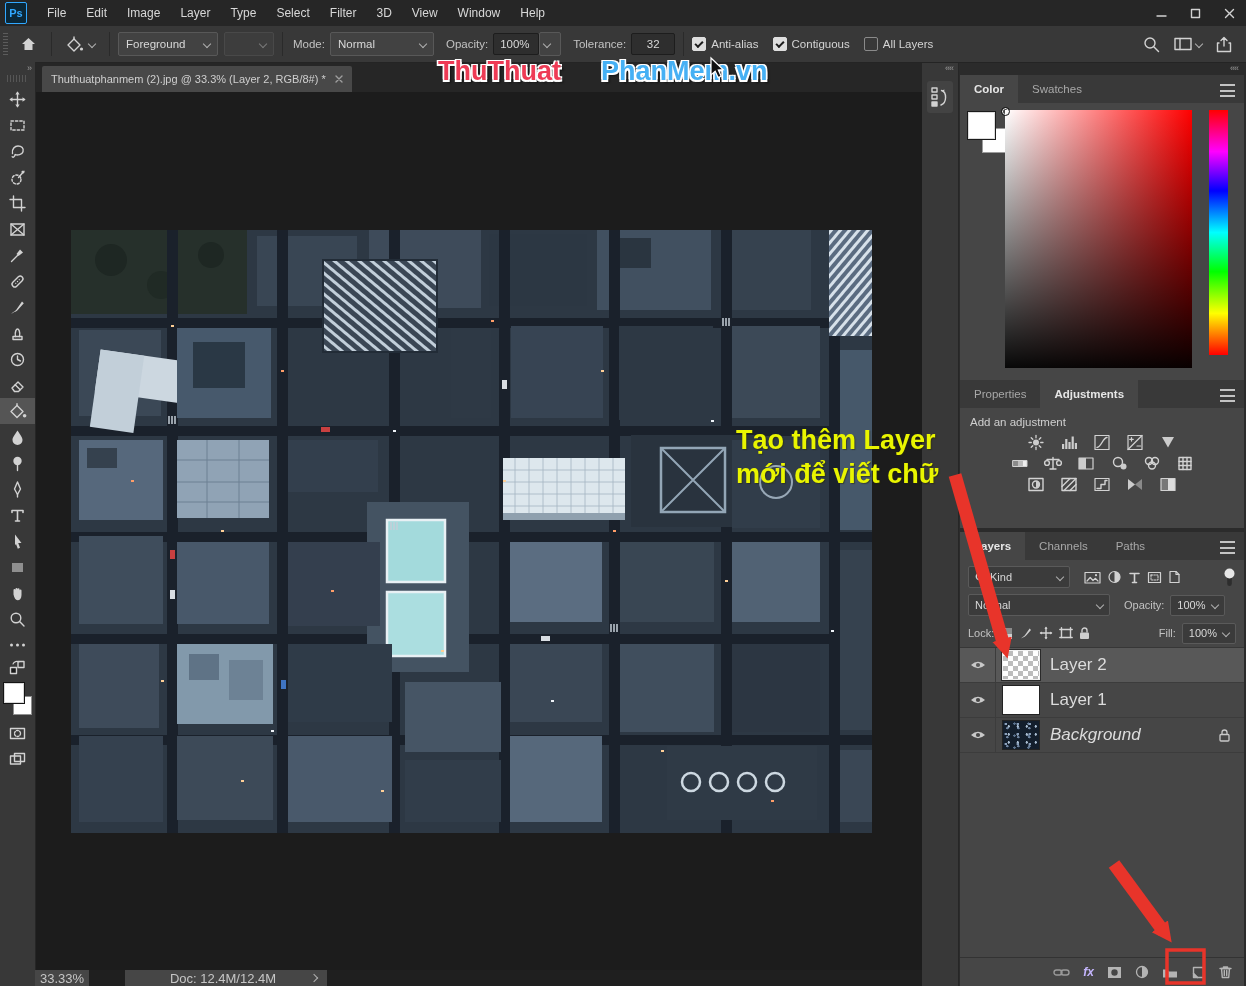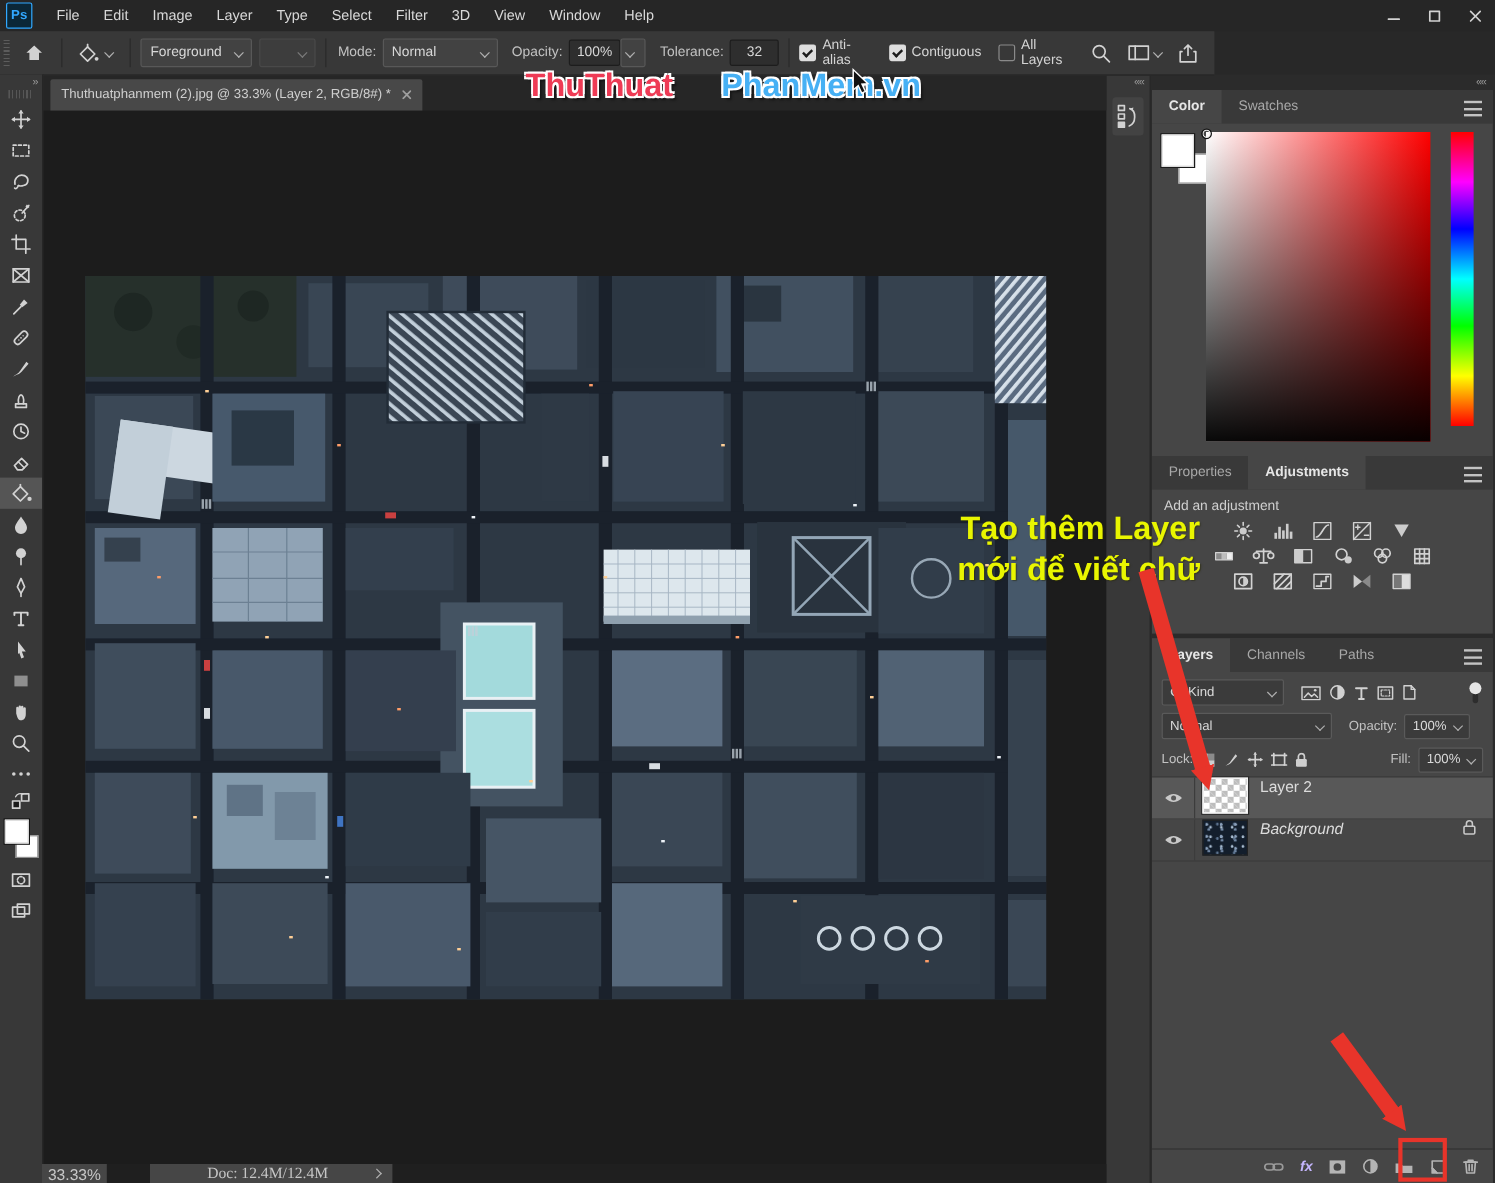--- a/index.html
+++ b/index.html
@@ -10,21 +10,21 @@
   .chvr{display:inline-block;width:5px;height:5px;border-right:1.5px solid #b0b0b0;border-bottom:1.5px solid #b0b0b0;transform:rotate(-45deg);}
   .ic{stroke:#d2d2d2;fill:none;stroke-width:1.4;stroke-linecap:round;stroke-linejoin:round;display:block;}
   .menu-ic{width:15px;height:9px;border-top:2px solid #c3c3c3;border-bottom:2px solid #c3c3c3;background:linear-gradient(#c3c3c3,#c3c3c3) center/100% 2px no-repeat;}
   
   #menubar{position:absolute;left:0;top:0;width:1246px;height:26px;background:#262626;display:flex;align-items:center;z-index:5;}
   #pslogo{width:20px;height:20px;margin:0 10px 0 5px;background:#0b2737;border:1px solid #31a8ff;color:#31a8ff;font-size:11px;font-weight:bold;display:flex;align-items:center;justify-content:center;border-radius:2px;}
   .mitem{padding:0 10px;font-size:12px;color:#d8d8d8;line-height:26px;}
   #wctrl{margin-left:auto;display:flex;height:26px;}
   .wbtn{width:34px;height:26px;display:flex;align-items:center;justify-content:center;}
   
-  #obar{position:absolute;left:0;top:26px;width:1012px;height:36px;background:#383838;border-bottom:1px solid #242424;display:flex;align-items:center;font-size:11.5px;z-index:5;}
+  #obar{position:absolute;left:0;top:26px;width:1246px;height:36px;background:#383838;border-bottom:1px solid #242424;display:flex;align-items:center;font-size:11.5px;z-index:5;}
   .grip{width:5px;height:22px;margin:0 6px 0 3px;background:repeating-linear-gradient(#5c5c5c 0 1px,transparent 1px 3px);}
   .osep{width:1px;height:24px;background:#2a2a2a;margin:0 8px;}
   .obtn{display:flex;align-items:center;gap:5px;padding:0 6px;}
   .odrop{display:flex;align-items:center;justify-content:space-between;background:#424242;border:1px solid #585858;border-radius:2px;height:22px;padding:0 7px;gap:8px;color:#d8d8d8;}
   .ofield{display:flex;align-items:center;background:#2e2e2e;border:1px solid #1d1d1d;border-radius:2px;height:20px;padding:0 6px;color:#d8d8d8;}
   .olab{color:#c2c2c2;margin:0 5px 0 2px;}
   .cb{position:relative;width:12px;height:12px;border-radius:2px;border:1px solid #8a8a8a;margin-right:5px;flex:0 0 auto;}
   .cb.on{background:#dedede;border-color:#dedede;}
   .cb.on::after{content:"";position:absolute;left:2px;top:2.5px;width:6px;height:3px;border-left:2px solid #1c1c1c;border-bottom:2px solid #1c1c1c;transform:rotate(-45deg);}
   .ochk{display:flex;align-items:center;margin-right:14px;color:#d4d4d4;}
@@ -70,34 +70,34 @@
   #huebar{position:absolute;left:249px;top:35px;width:19px;height:245px;background:linear-gradient(to bottom,#f00 0%,#f0f 17%,#00f 33%,#0ff 50%,#0f0 66%,#ff0 83%,#f00 100%);}
   
   #adjhdr{padding:8px 0 2px 10px;font-size:11.5px;color:#cfcfcf;}
   .adjrow{display:flex;justify-content:center;gap:9px;margin:4px 0;}
   .adj{width:24px;height:17px;display:flex;align-items:center;justify-content:center;}
   
   .lctl{display:flex;align-items:center;height:28px;padding:0 8px;font-size:11px;color:#c8c8c8;gap:6px;}
   .lsel{display:flex;align-items:center;justify-content:space-between;background:#3b3b3b;border:1px solid #5a5a5a;border-radius:2px;height:20px;padding:0 6px;color:#d8d8d8;gap:26px;}
   .vbox{display:flex;align-items:center;gap:6px;background:#3b3b3b;border:1px solid #5a5a5a;border-radius:2px;height:19px;padding:0 6px;color:#d8d8d8;}
   #lockrow{border-bottom:1px solid #373737;}
-  .lrow{height:34px;display:flex;align-items:flex-start;background:#464646;border-bottom:1px solid #3c3c3c;font-size:13px;color:#dcdcdc;}
+  .lrow{height:34px;display:flex;align-items:center;background:#464646;border-bottom:1px solid #3c3c3c;font-size:17px;color:#dcdcdc;}
   .lrow.sel{background:#585858;}
   .eyecell{width:35px;height:34px;display:flex;align-items:center;justify-content:center;border-right:1px solid #3c3c3c;}
   .thumb{width:36px;height:28px;margin-left:6px;border:1px solid #222;flex:0 0 auto;}
   .thumb.checker{background-color:#fff;background-image:linear-gradient(45deg,#bdbdbd 25%,transparent 25%,transparent 75%,#bdbdbd 75%),linear-gradient(45deg,#bdbdbd 25%,#fff 25%,#fff 75%,#bdbdbd 75%);background-size:10px 10px;background-position:0 0,5px 5px;border:1px solid #f2f2f2;box-shadow:0 0 0 1px #2a2a2a;}
   .thumb.white{background:#fff;}
   .thumb.city{background-color:#131e2c;background-image:radial-gradient(circle at 22% 30%,#8aa0bb 1px,transparent 1.4px),radial-gradient(circle at 64% 68%,#a9bdd1 1px,transparent 1.4px),radial-gradient(circle at 82% 22%,#5d7490 1px,transparent 1.4px),radial-gradient(circle at 40% 80%,#7187a3 1px,transparent 1.4px);background-size:12px 10px,9px 8px,14px 12px,11px 9px;}
   .lname{margin-left:10px;}
   .lname.bgname{font-style:italic;}
   #lfooter{position:absolute;left:0;right:0;bottom:0;height:28px;border-top:1px solid #333;background:#464646;display:flex;align-items:center;justify-content:flex-end;gap:13px;padding-right:12px;}
   #fxlab{font-size:12px;font-style:italic;font-weight:bold;color:#c4b5fd;}
   
   #watermark{position:absolute;left:438px;top:56px;z-index:20;font-size:27px;font-weight:bold;letter-spacing:0;white-space:nowrap;text-shadow:-1.5px -1.5px 0 #fff,1.5px -1.5px 0 #fff,-1.5px 1.5px 0 #fff,1.5px 1.5px 0 #fff,3px 3px 2px rgba(0,0,0,.45);}
-  #annotation{position:absolute;left:754px;top:423px;width:246px;z-index:40;text-align:right;font-size:27px;line-height:34px;font-weight:bold;color:#e9f500;text-shadow:1px 1px 1px rgba(40,40,0,.5);}
+  #annotation{position:absolute;left:736px;top:423px;width:246px;z-index:40;text-align:left;font-size:27px;line-height:34px;font-weight:bold;color:#e9f500;text-shadow:1px 1px 1px rgba(40,40,0,.5);}
   #overlay{position:absolute;left:0;top:0;z-index:60;pointer-events:none;}
 </style>
 </head>
 <body>
 
 <div id="menubar">
   <div id="pslogo">Ps</div>
   <span class="mitem">File</span>
   <span class="mitem">Edit</span>
   <span class="mitem">Image</span>
@@ -517,21 +517,21 @@
         <rect x="470" y="406" width="9" height="5" fill="#d8dde2"></rect>
     </g>
   </svg>
 </div>
 
 <div id="statusbar">
   <div class="seg" style="width:54px;">
       <span>33.33%</span>
     </div>
   <div style="width:36px;"></div>
-  <div class="seg" style="width:182px;justify-content:space-between;padding:0 10px;font-family:Liberation Serif, serif;">
+  <div class="seg" style="width:182px;justify-content:space-between;padding:0 10px;">
     <span style="margin:0 auto;">Doc: 12.4M/12.4M</span>
     <span class="chvr"></span>
   </div>
 </div>
 
 <div id="dockstrip">
   <div class="dcol">««</div>
   <div id="histbtn">
     <svg class="ic" width="18" height="22">
       <rect x="1" y="2" width="5" height="4"></rect>
@@ -786,20 +786,30 @@
       <div class="thumb checker"></div>
       <span class="lname">Layer 2</span>
     </div>
     <div class="lrow">
       <div class="eyecell">
         <svg width="16" height="10">
             <path d="M1,5 Q8,-1.5 15,5 Q8,11.5 1,5 Z" fill="#c9c9c9"></path>
             <circle cx="8" cy="5" r="2.1" fill="#464646"></circle>
           </svg>
       </div>
+      <div class="thumb white"></div>
+      <span class="lname">Layer 1</span>
+    </div>
+    <div class="lrow">
+      <div class="eyecell">
+        <svg width="16" height="10">
+            <path d="M1,5 Q8,-1.5 15,5 Q8,11.5 1,5 Z" fill="#c9c9c9"></path>
+            <circle cx="8" cy="5" r="2.1" fill="#464646"></circle>
+          </svg>
+      </div>
       <div class="thumb city"></div>
       <span class="lname bgname">Background</span>
       <svg style="margin-left:auto;margin-right:14px;" width="11" height="13">
           <rect x="1" y="5.5" width="9" height="6.5" rx="1" fill="none" stroke="#c9c9c9" stroke-width="1.3"></rect>
           <path d="M3,5.5 V3.5 a2.5,2.5 0 0 1 5,0 V5.5" fill="none" stroke="#c9c9c9" stroke-width="1.3"></path>
         </svg>
     </div>
 
     <div id="lfooter">
       <svg class="ic" width="17" height="9" style="stroke:#9a9a9a;">

